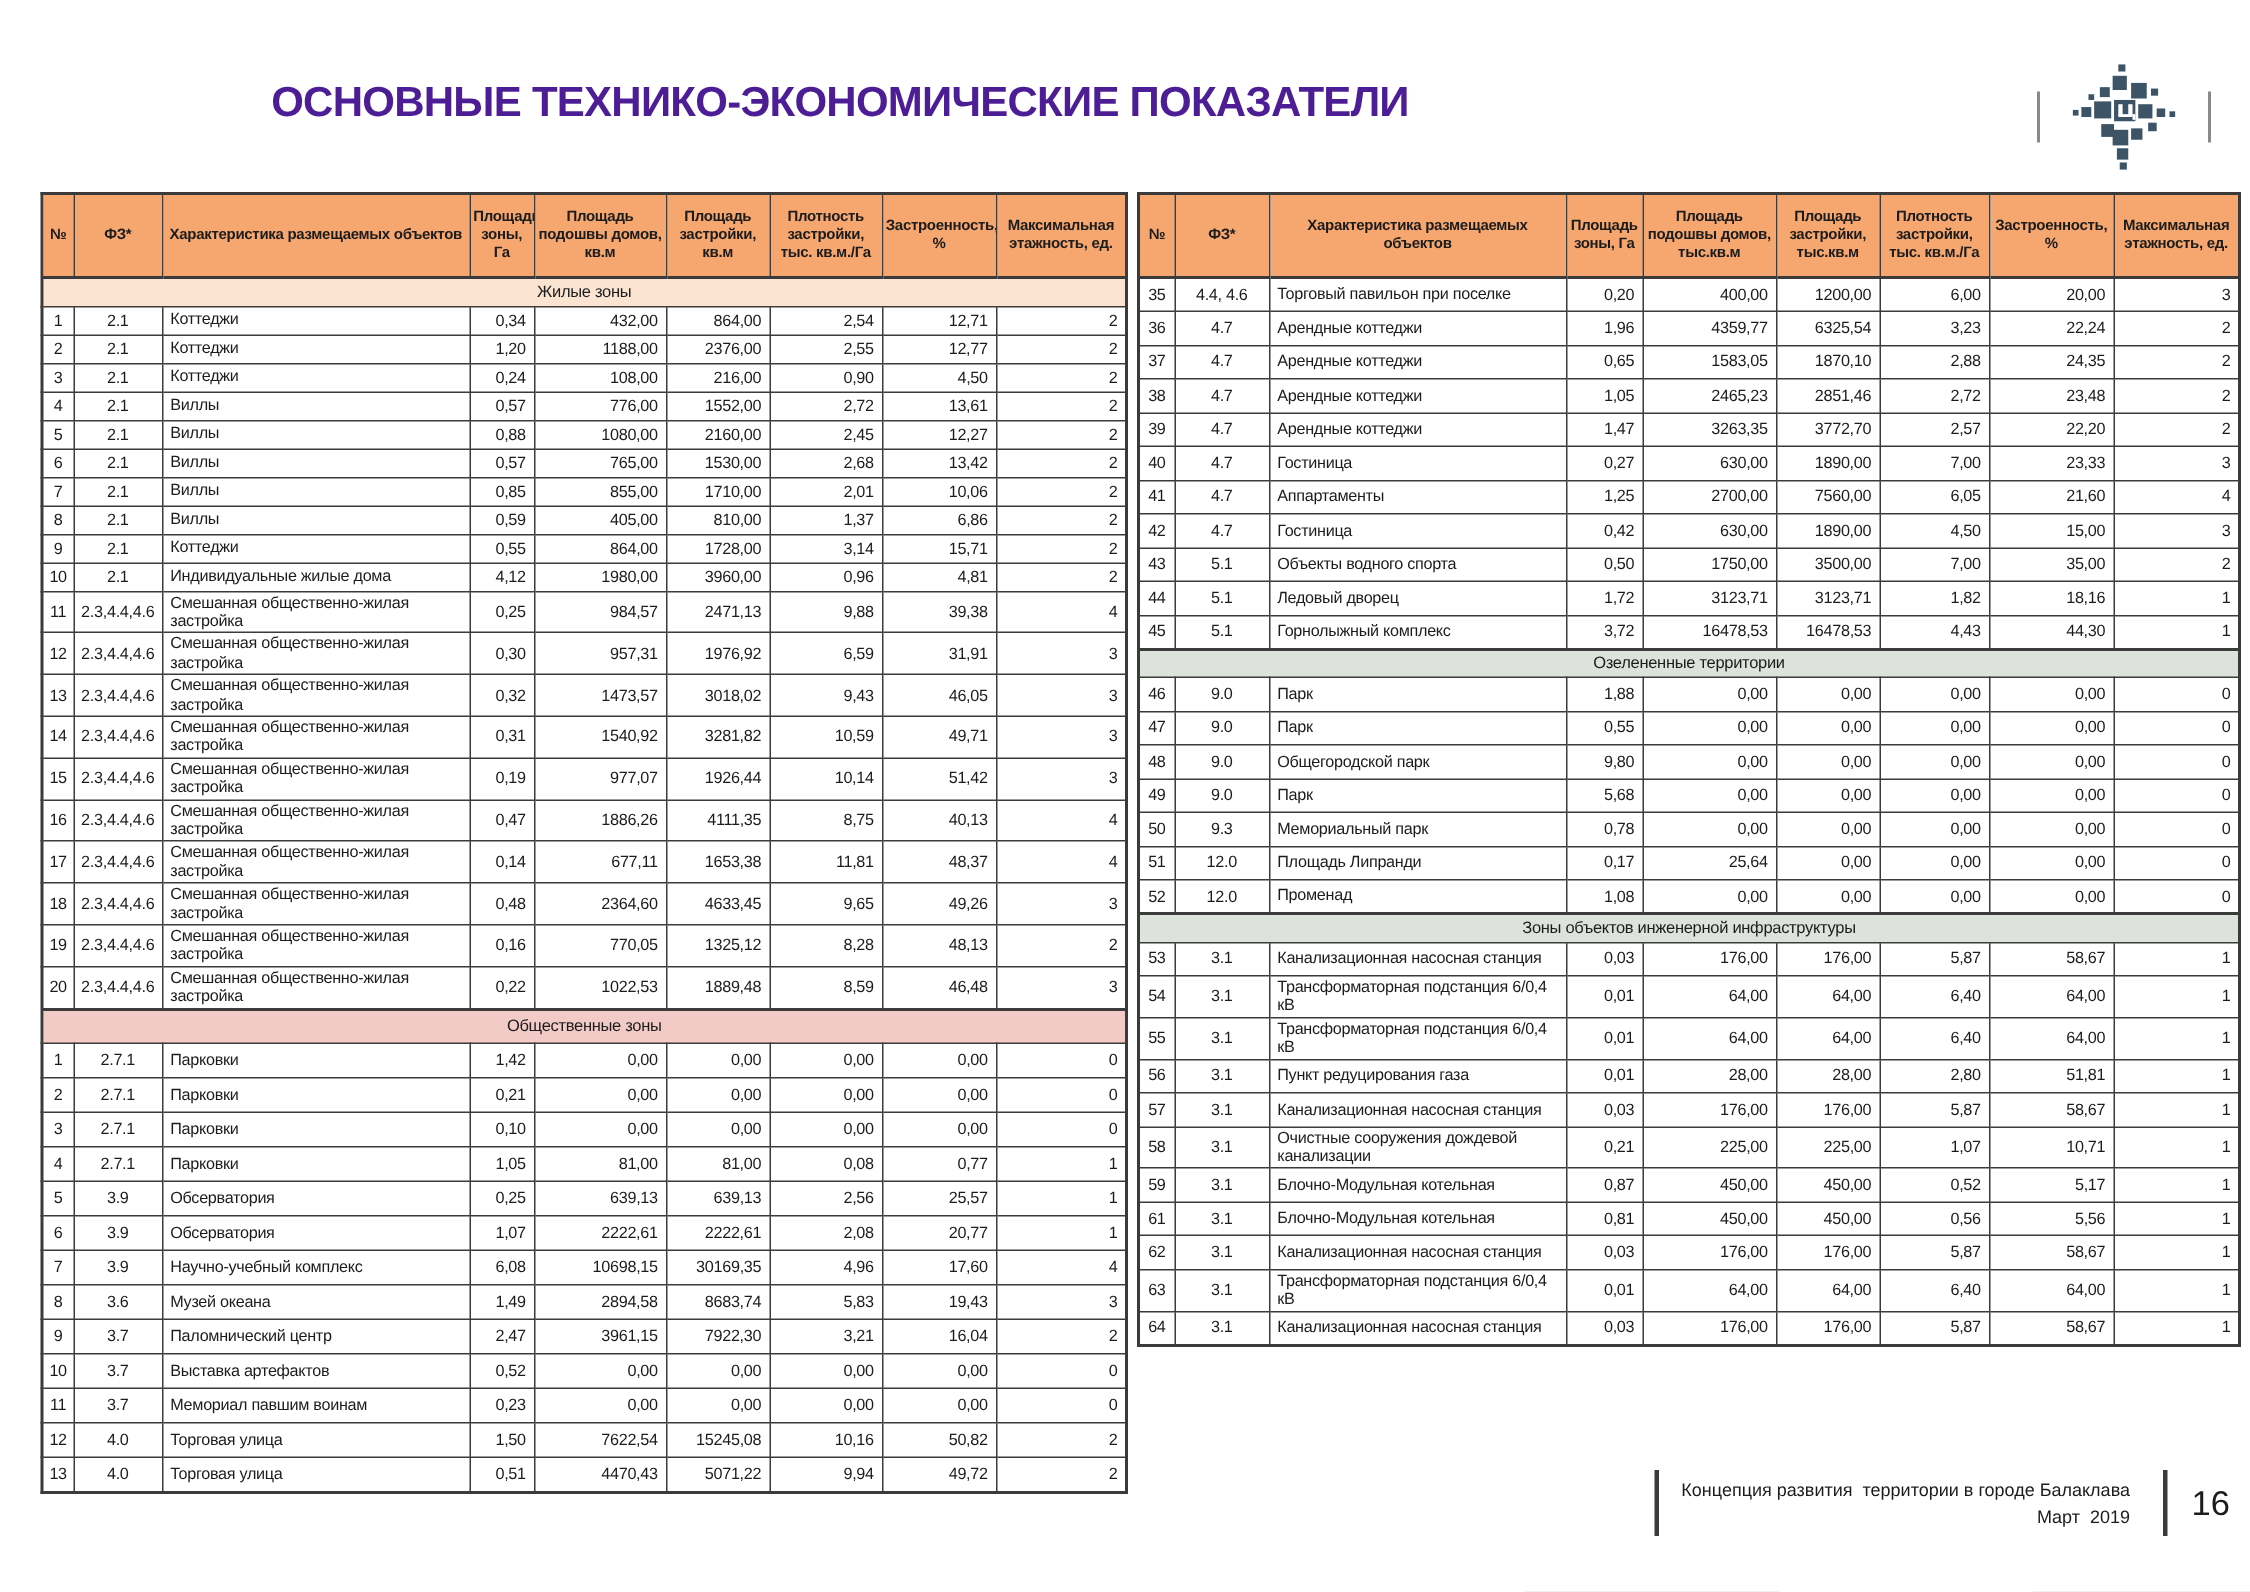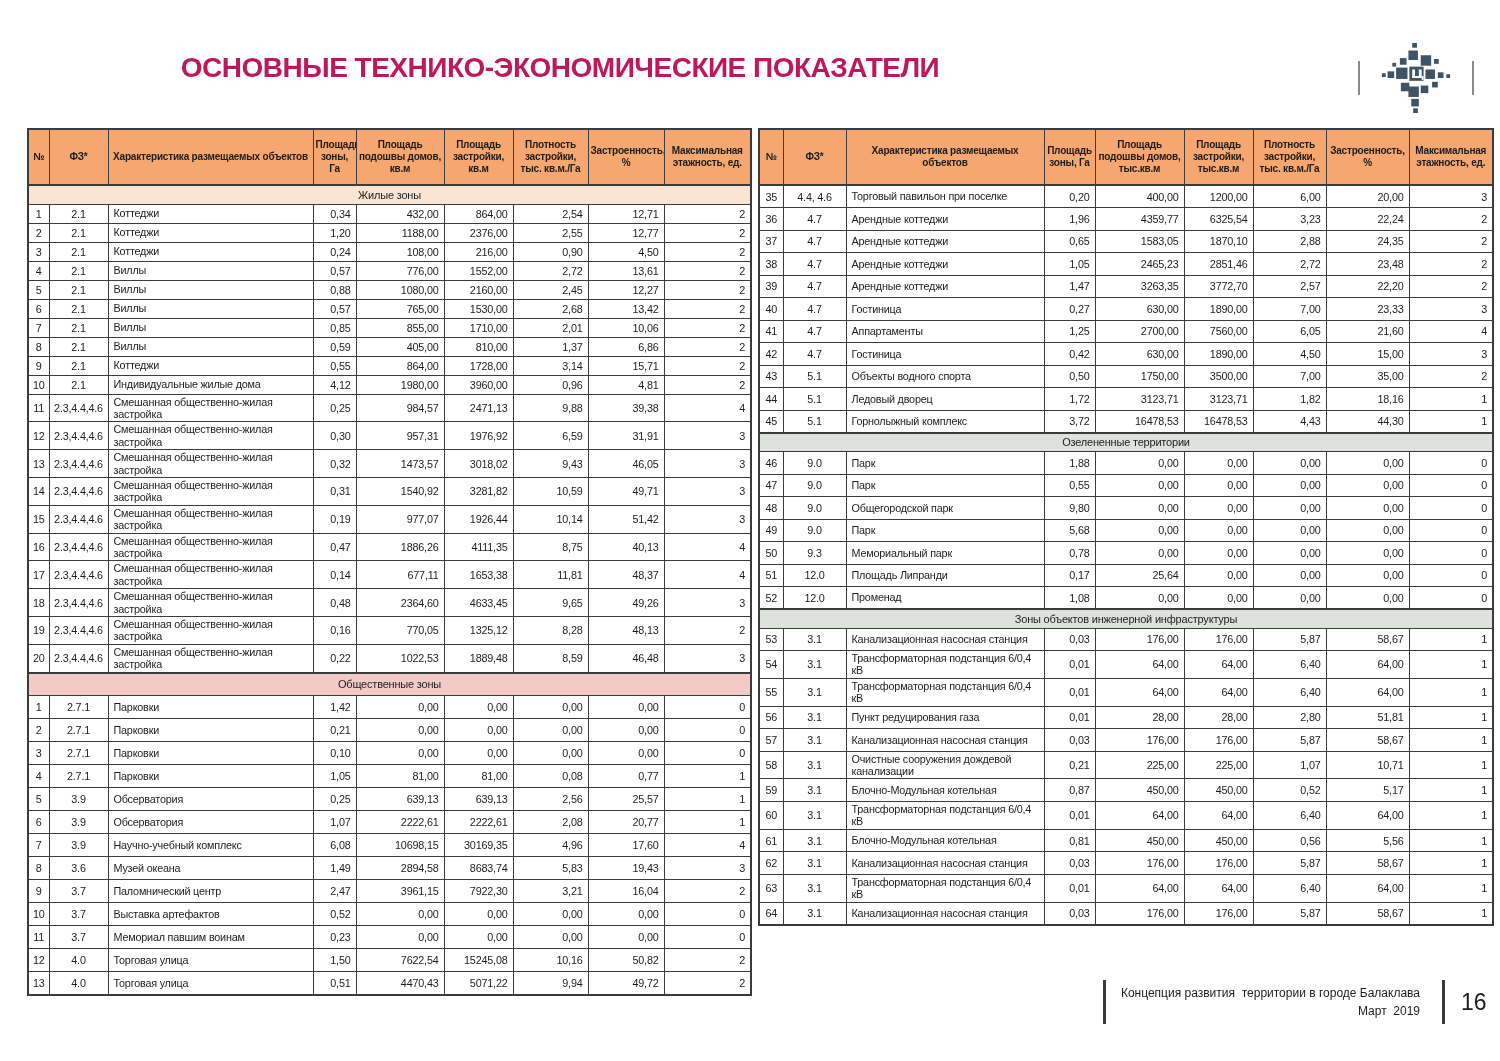--- a/index.html
+++ b/index.html
@@ -1,21 +1,21 @@
 <!DOCTYPE html>
 <html style="--header_bg: #f6a76f; --band_residential: #fbe5d2; --band_public: #f2cbc7; --band_green: #dde2dc; --border: #3b3b3b; --logo: #3d5466; --footnote_color: #8f8f8f;"><head>
 <meta charset="utf-8">
 <style>
   html,body{margin:0;padding:0;background:#e8e8e8;}
   .page{position:relative;width:1500px;height:1061px;background:#ffffff;overflow:hidden;
         font-family:"Liberation Sans","DejaVu Sans",sans-serif;color:#1c1c1c;}
 
   
   .title{position:absolute;top:52px;left:0;width:1120px;margin:0;text-align:center;
-         font-size:28px;font-weight:bold;letter-spacing:-0.5px;color:#be185d;}
+         font-size:28px;font-weight:bold;letter-spacing:-0.5px;color:#4c1d95;}
 
   
   .logo-wrap{position:absolute;top:40px;left:1358px;width:116px;height:76px;
              display:flex;align-items:center;justify-content:space-between;}
   .logo-line{display:inline-block;width:2px;height:34px;background:#8a8a8a;}
   .logo-mark rect{fill:var(--logo);}
   .logo-mark rect.lw{fill:#ffffff;}
 
   
   table.t{position:absolute;top:128px;border-collapse:collapse;table-layout:fixed;
@@ -786,31 +786,20 @@
           <td class="c1">3.1</td>
           <td class="c2">Блочно-Модульная котельная</td>
           <td class="c3">0,87</td>
           <td class="c4">450,00</td>
           <td class="c5">450,00</td>
           <td class="c6">0,52</td>
           <td class="c7">5,17</td>
           <td class="c8">1</td>
         </tr>
         <tr class="infra">
-          <td class="c0">60</td>
-          <td class="c1">3.1</td>
-          <td class="c2">Трансформаторная подстанция 6/0,4 кВ</td>
-          <td class="c3">0,01</td>
-          <td class="c4">64,00</td>
-          <td class="c5">64,00</td>
-          <td class="c6">6,40</td>
-          <td class="c7">64,00</td>
-          <td class="c8">1</td>
-        </tr>
-        <tr class="infra">
           <td class="c0">61</td>
           <td class="c1">3.1</td>
           <td class="c2">Блочно-Модульная котельная</td>
           <td class="c3">0,81</td>
           <td class="c4">450,00</td>
           <td class="c5">450,00</td>
           <td class="c6">0,56</td>
           <td class="c7">5,56</td>
           <td class="c8">1</td>
         </tr>

